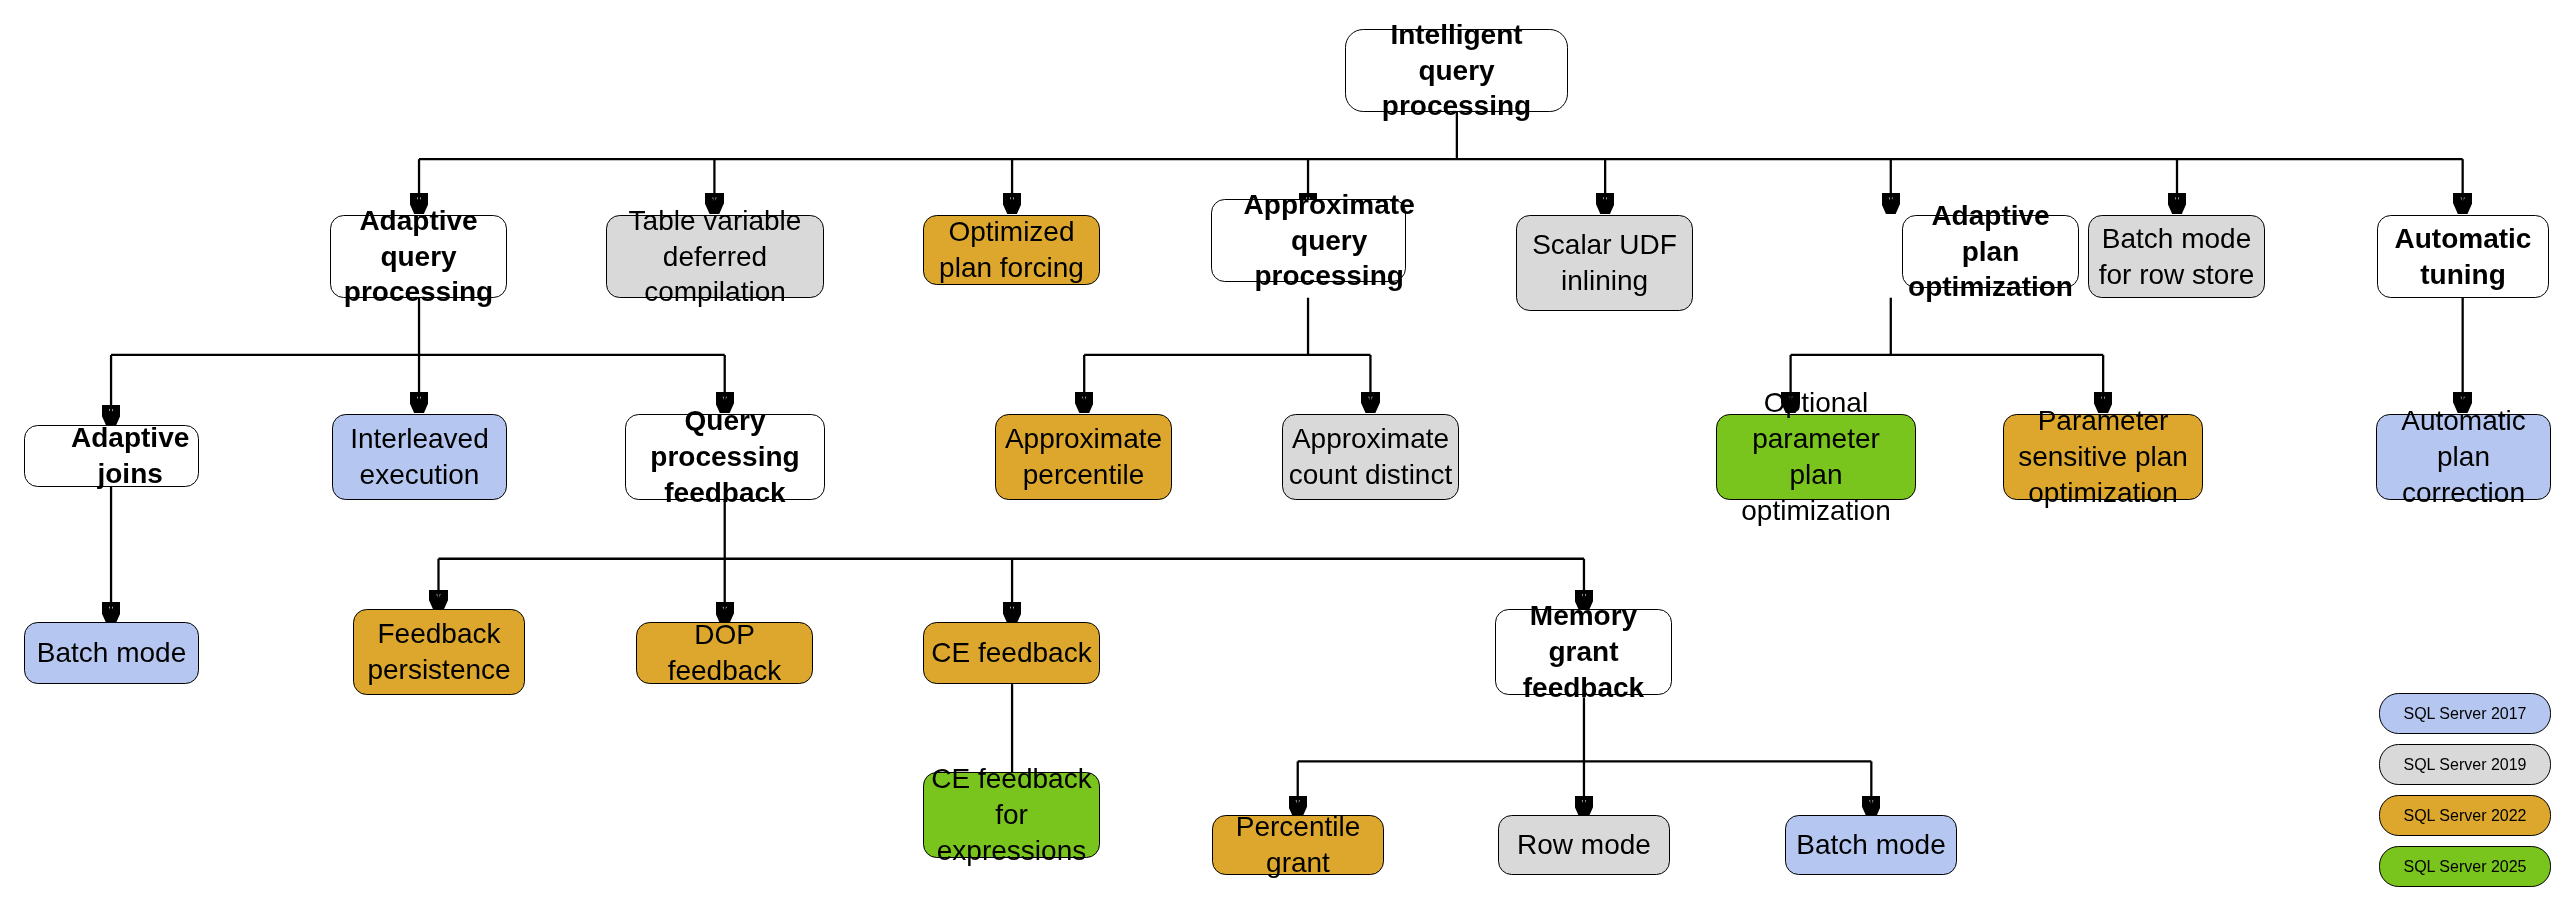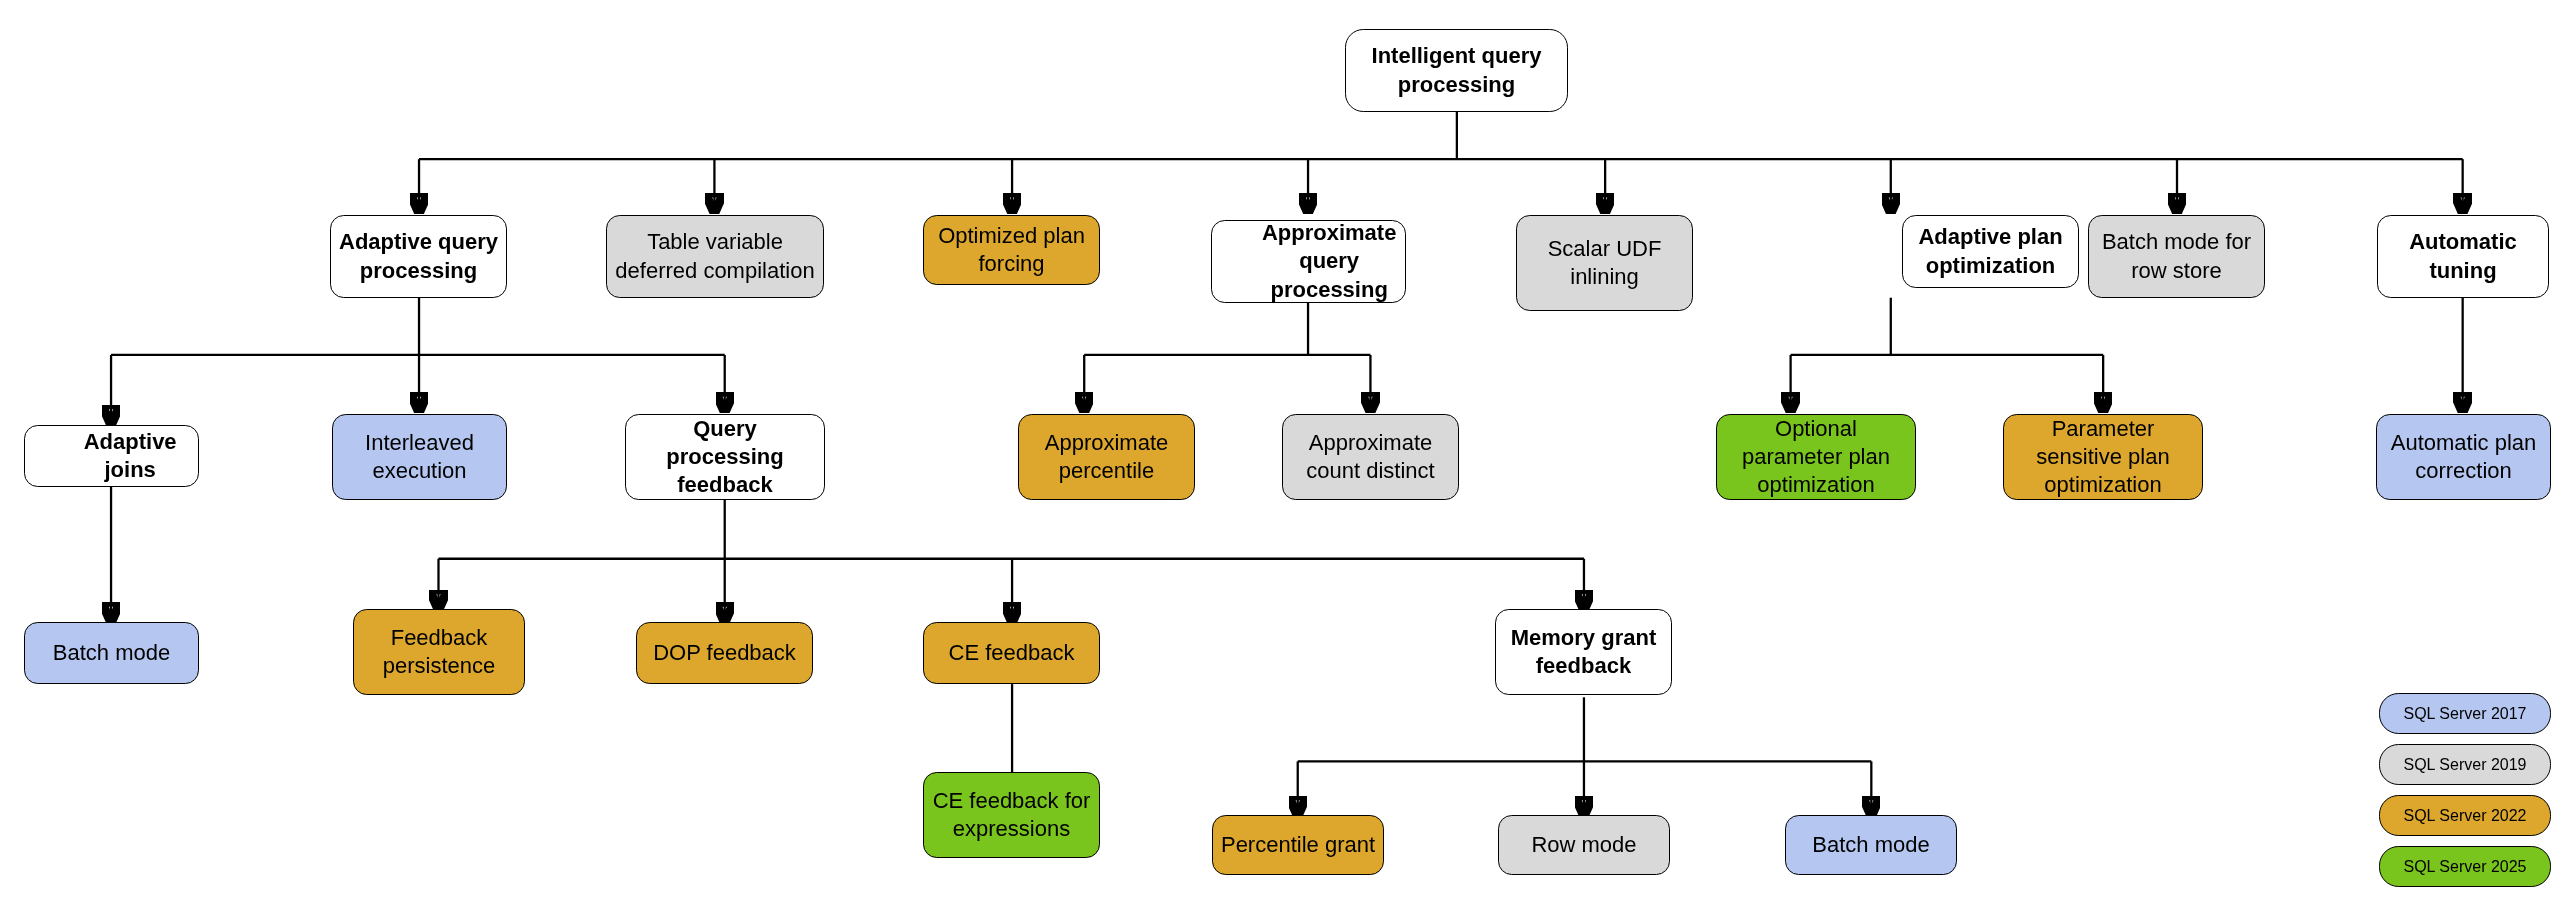--- a/index.html
+++ b/index.html
@@ -30,21 +30,21 @@
   .node {
     position: absolute;
     box-sizing: border-box;
     border: 1.7px solid var(--border, #000000);
     border-radius: 13.7px;
     background: var(--category, #ffffff);
     display: flex;
     align-items: center;
     justify-content: center;
     text-align: center;
-    font-size: 22px;
+    font-size: 28px;
     line-height: 1.28;
     color: #000000;
     padding: 3.4px 5.7px;
   }
   .node.cat { font-weight: 700; }
   .v-sql2017 { background: var(--sql2017, #b5c7f0); }
   .v-sql2019 { background: var(--sql2019, #d9d9d9); }
   .v-sql2022 { background: var(--sql2022, #dca72c); }
   .v-sql2025 { background: var(--sql2025, #79c41d); }
   .legend-pill {
@@ -121,30 +121,30 @@
     <path d="M2267,1330 V1420" marker-end="url(#arrow)"></path>
     <path d="M2767,1330 V1420" marker-end="url(#arrow)"></path>
     <path d="M3269,1330 V1420" marker-end="url(#arrow)"></path>
   </svg>
 
   <div class="node cat" style="left:1345px; top:29px; width:223px; height:83px; border-radius:18.3px;">Intelligent query processing</div>
 
   <div class="node cat" style="left:330px; top:215px; width:177px; height:83px;">Adaptive query processing</div>
   <div class="node v-sql2019" style="left:606px; top:215px; width:218px; height:83px;">Table variable deferred compilation</div>
   <div class="node v-sql2022" style="left:923px; top:215px; width:177px; height:70px;">Optimized plan forcing</div>
-  <div class="node cat" style="left:1211px; top:220px; width:195px; height:83px;padding-left:47px;">Approximate query processing</div>
+  <div class="node cat" style="left:1211px; top:199px; width:195px; height:83px;padding-left:47px;">Approximate query processing</div>
   <div class="node v-sql2019" style="left:1516px; top:215px; width:177px; height:96px;">Scalar UDF inlining</div>
   <div class="node cat" style="left:1902px; top:215px; width:177px; height:73px;">Adaptive plan optimization</div>
   <div class="node v-sql2019" style="left:2088px; top:215px; width:177px; height:83px;">Batch mode for row store</div>
   <div class="node cat" style="left:2377px; top:215px; width:172px; height:83px;">Automatic tuning</div>
 
   <div class="node cat" style="left:24px; top:425px; width:175px; height:62px;padding-left:43px;">Adaptive joins</div>
   <div class="node v-sql2017" style="left:332px; top:414px; width:175px; height:86px;">Interleaved execution</div>
   <div class="node cat" style="left:625px; top:414px; width:200px; height:86px;">Query processing feedback</div>
-  <div class="node v-sql2022" style="left:1018px; top:414px; width:177px; height:86px;">Approximate percentile</div>
+  <div class="node v-sql2022" style="left:995px; top:414px; width:177px; height:86px;">Approximate percentile</div>
   <div class="node v-sql2019" style="left:1282px; top:414px; width:177px; height:86px;">Approximate count distinct</div>
   <div class="node v-sql2025" style="left:1716px; top:414px; width:200px; height:86px;">Optional parameter plan optimization</div>
   <div class="node v-sql2022" style="left:2003px; top:414px; width:200px; height:86px;">Parameter sensitive plan optimization</div>
   <div class="node v-sql2017" style="left:2376px; top:414px; width:175px; height:86px;">Automatic plan correction</div>
 
   <div class="node v-sql2017" style="left:24px; top:622px; width:175px; height:62px;">Batch mode</div>
   <div class="node v-sql2022" style="left:353px; top:609px; width:172px; height:86px;">Feedback persistence</div>
   <div class="node v-sql2022" style="left:636px; top:622px; width:177px; height:62px;">DOP feedback</div>
   <div class="node v-sql2022" style="left:923px; top:622px; width:177px; height:62px;">CE feedback</div>
   <div class="node cat" style="left:1495px; top:609px; width:177px; height:86px;">Memory grant feedback</div>

